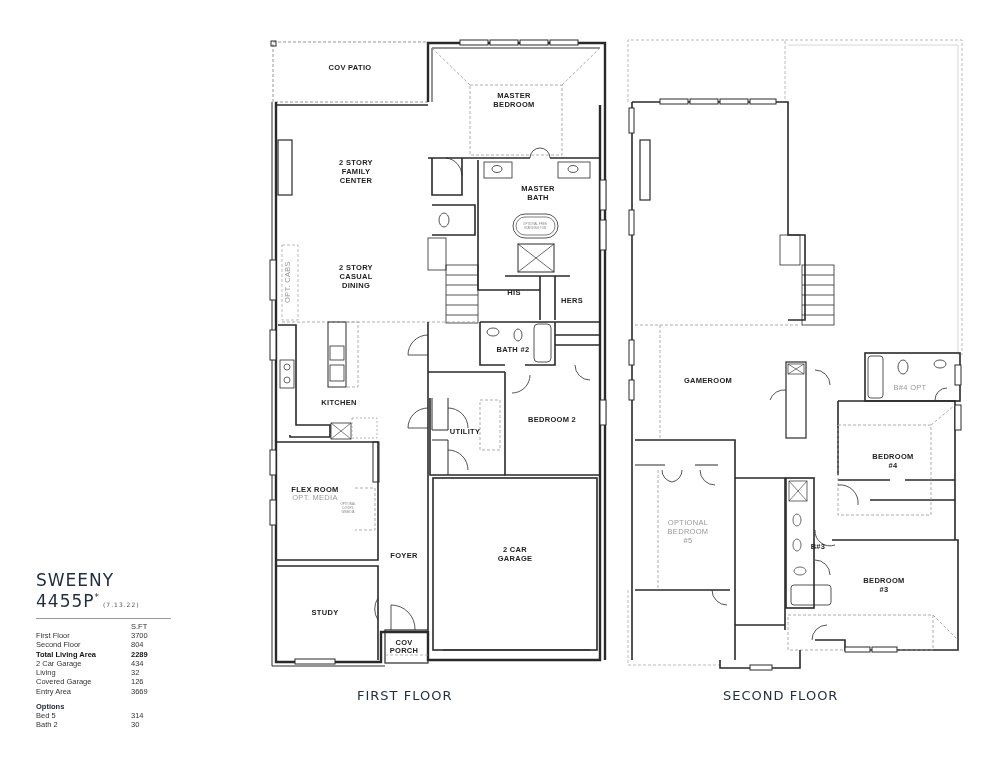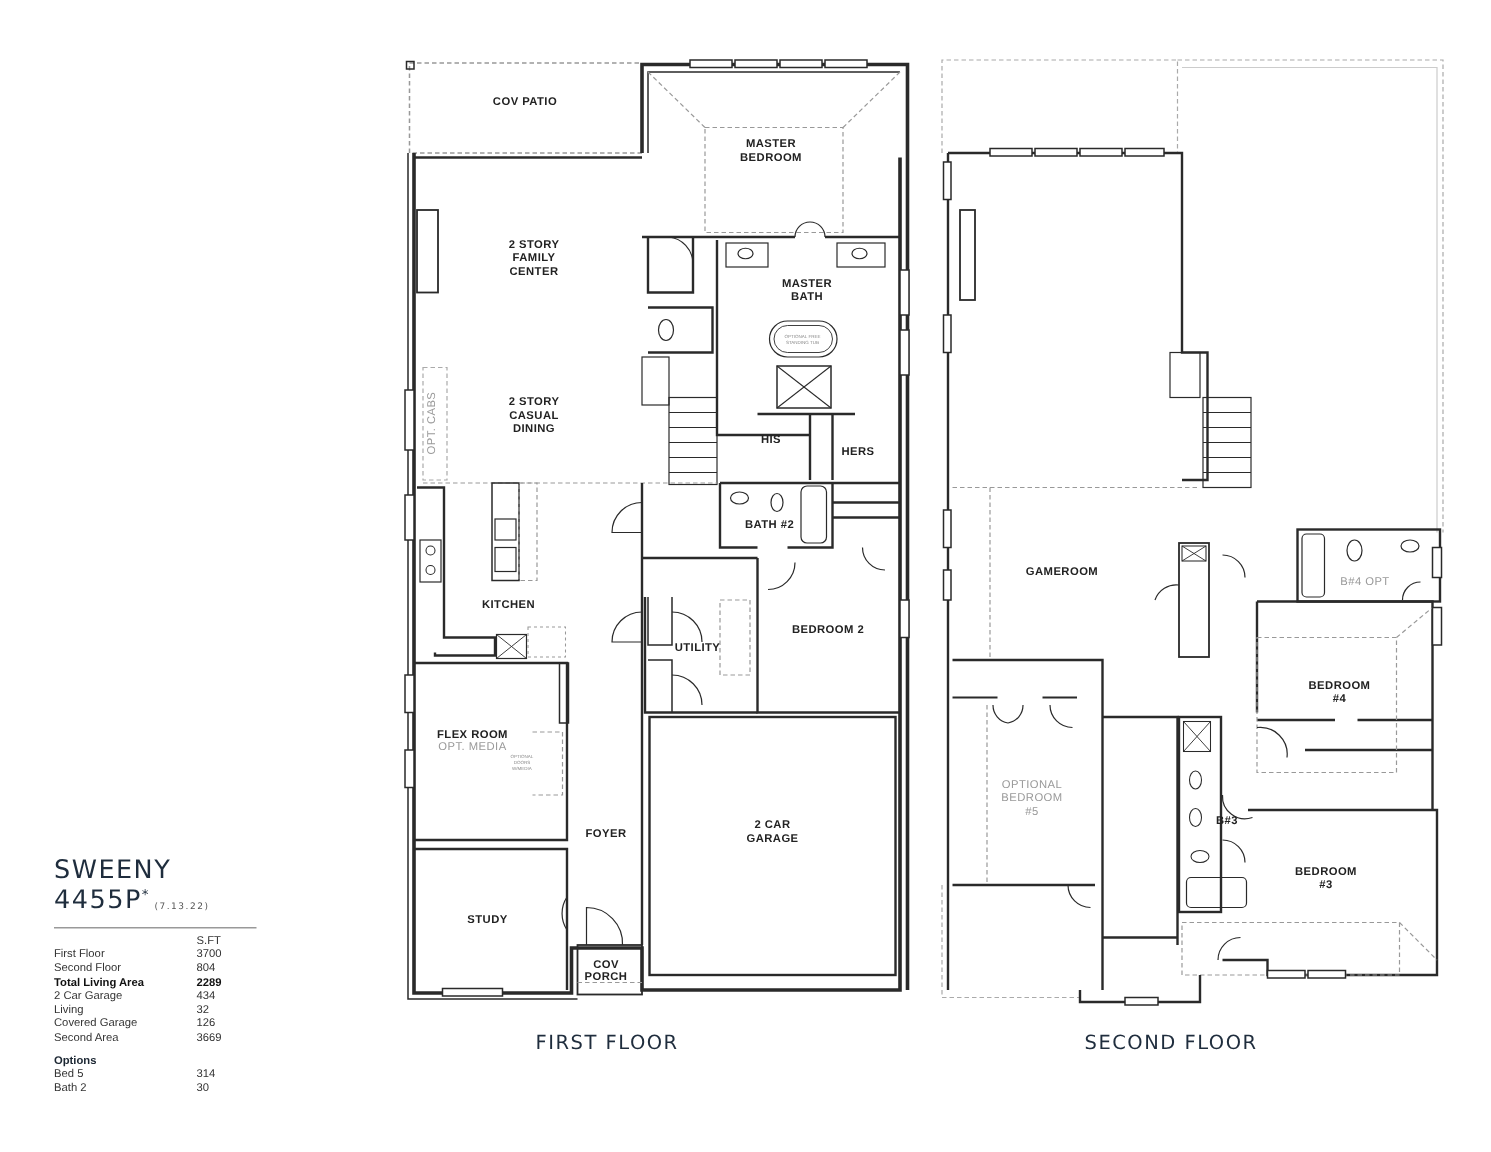--- a/index.html
+++ b/index.html
@@ -52,21 +52,21 @@
         </tr>
     <tr>
           <td>Living</td>
           <td class="v">32</td>
         </tr>
     <tr>
           <td>Covered Garage</td>
           <td class="v">126</td>
         </tr>
     <tr>
-          <td>Second Area</td>
+          <td>Entry Area</td>
           <td class="v">3669</td>
         </tr>
   </tbody>
     </table>
   <div class="opt-title">Options</div>
   <table class="sqft-table">
     <tbody>
         <tr>
           <td>Bed 5</td>
           <td class="v">314</td>

